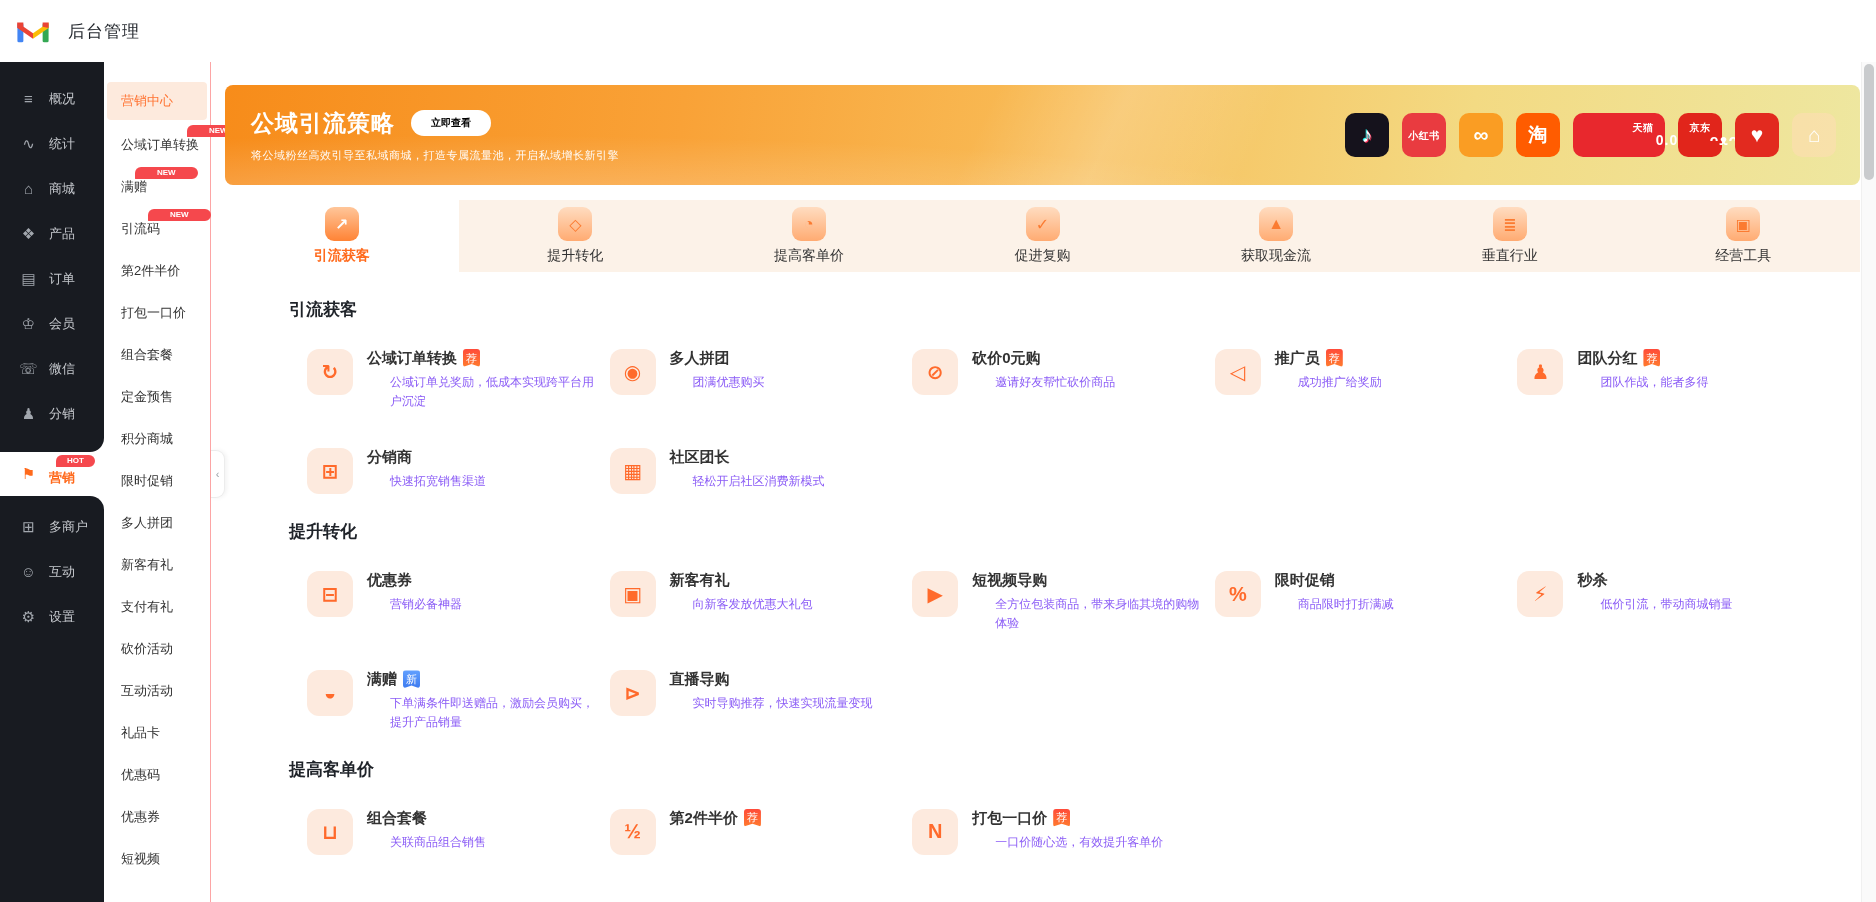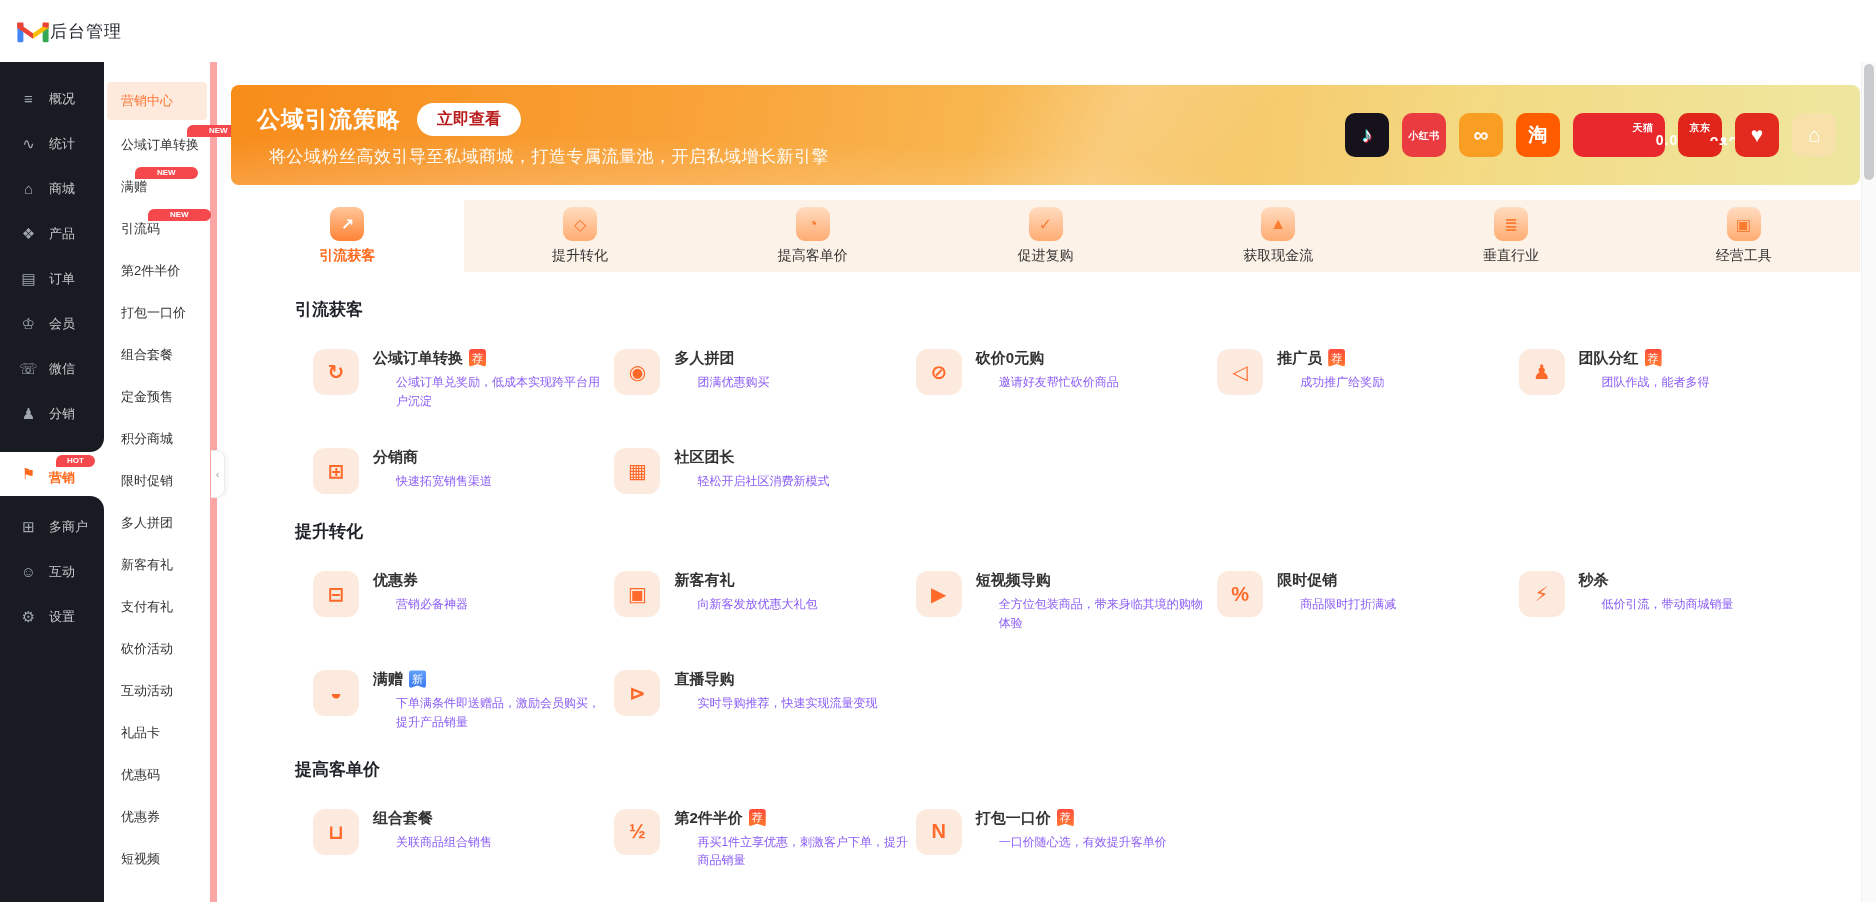--- a/index.html
+++ b/index.html
@@ -2,56 +2,56 @@
 <html><head>
 <meta charset="utf-8">
 <style>
   html,body{margin:0;padding:0;}
   body{
     width:1876px;height:902px;overflow:hidden;background:#fff;
     font-family:"Liberation Sans","DejaVu Sans",sans-serif;
     -webkit-font-smoothing:antialiased;
   }
   
-  .topbar{height:62px;display:flex;align-items:center;padding-left:16px;background:#fff;text-align:center;}
+  .topbar{height:62px;display:flex;align-items:center;padding-left:16px;gap:18px;background:#fff;text-align:center;}
   .logo{width:34px;height:26px;flex:none;}
   .page-title{font-size:17px;color:#1f2329;letter-spacing:1px;}
   
   .app{display:flex;height:840px;position:relative;}
   
   .rail{width:104px;flex:none;background:#fff;display:flex;flex-direction:column;}
   .rail-block{background:#181b21;}
   .rail-block.top{border-radius:0 0 14px 0;padding:14px 0 16px;}
   .rail-block.bottom{border-radius:0 14px 0 0;flex:1;padding:8px 0;}
   .rail-item{height:45px;display:flex;align-items:center;gap:11px;padding-left:19px;color:#c5c8cd;font-size:13px;cursor:pointer;}
   .rail-item .ic{width:19px;font-size:15px;color:#a2a7ae;text-align:center;flex:none;}
   .rail-active{height:44px;background:#fff;display:flex;align-items:center;gap:11px;padding-left:19px;color:#ff6a1c;font-size:13px;position:relative;cursor:pointer;}
   .rail-active .ic{width:19px;font-size:15px;color:#ff6a1c;text-align:center;flex:none;}
   .rail-active .lbl{font-weight:bold;margin-top:8px;}
   .hot-badge{position:absolute;top:3px;left:56px;background:#f5484d;color:#fff;font-size:8px;font-weight:bold;padding:2px 11px;border-radius:7px 7px 7px 1px;line-height:1;}
   
-  .submenu{width:106px;flex:none;background:#fff;padding-top:20px;border-right:7px solid #fca5a5;position:relative;}
+  .submenu{width:106px;flex:none;background:#fff;padding-top:20px;border-right:1px solid #fca5a5;position:relative;}
   .submenu-item{position:relative;height:42px;display:flex;align-items:center;padding-left:14px;font-size:13px;color:#333;cursor:pointer;margin:0 3px;border-radius:4px;}
   .submenu-item.active{background:#fdeadd;color:#ff7433;height:38px;margin-bottom:4px;}
   .submenu-item .txt{position:relative;white-space:nowrap;}
   .new-badge{position:absolute;top:-11px;left:calc(100% - 12px);background:#f5484d;color:#fff;font-size:8px;font-weight:bold;padding:2px 22px;border-radius:7px 7px 7px 1px;line-height:1;}
   
   .collapse-handle{position:absolute;left:211px;top:388px;width:13px;height:46px;background:#fff;border:1px solid #ececec;border-left:none;border-radius:0 9px 9px 0;box-shadow:2px 0 4px rgba(0,0,0,.05);display:flex;align-items:center;justify-content:center;color:#9aa0a6;font-size:11px;cursor:pointer;z-index:5;}
   
   .main{flex:1;padding:23px 16px 0 14px;overflow:hidden;}
   .banner{height:100px;border-radius:8px;position:relative;overflow:hidden;display:flex;align-items:center;padding:0 26px;color:#fff;
     background:linear-gradient(97deg,#f78c1a 0%,#f9a237 28%,#f8bd58 52%,#f3da83 76%,#eee7a0 100%);}
   .banner::before{content:'';position:absolute;inset:0;
     background:radial-gradient(130% 190% at 15% 130%,rgba(255,255,255,.30) 0%,rgba(255,255,255,0) 42%),
                linear-gradient(115deg,rgba(255,255,255,0) 46%,rgba(255,255,255,.20) 54%,rgba(255,255,255,0) 63%);}
   .banner-left{position:relative;z-index:1;}
   .banner-title-row{display:flex;align-items:center;gap:16px;}
   .banner-title{font-size:23px;font-weight:bold;letter-spacing:1px;}
-  .cta-button{background:#fff;color:#b91c1c;font-size:16px;padding:6px 20px;border-radius:17px;border:none;cursor:pointer;font-weight:bold;font-family:Liberation Serif, serif;}
-  .banner-subtitle{font-size:17px;margin-top:9px;color:rgba(255,255,255,.96);letter-spacing:.5px;margin-left:12px;}
+  .cta-button{background:#fff;color:#000000;font-size:10px;padding:6px 20px;border-radius:17px;border:none;cursor:pointer;font-weight:bold;font-family:Liberation Serif, serif;}
+  .banner-subtitle{font-size:11px;margin-top:9px;color:rgba(255,255,255,.96);letter-spacing:.5px;}
   .platforms{position:absolute;right:24px;top:50%;transform:translateY(-50%);display:flex;gap:13px;z-index:1;}
   .p-icon{width:44px;height:44px;border-radius:10px;display:flex;flex-direction:column;align-items:center;justify-content:center;color:#fff;font-weight:bold;line-height:1.1;}
   .p-icon .p-glyph{font-size:21px;}
   .p-icon .p-text{font-size:10px;letter-spacing:.5px;}
   .p-icon .p-text.big{font-size:19px;}
   .p-icon .p-sub{font-size:14px;letter-spacing:1px;margin-left:48px;}
   .p-icon.douyin .p-glyph{text-shadow:-1px -1px 0 #25f4ee,1px 1px 0 #fe2c55;}
   
   .tabs{margin-top:15px;height:72px;background:#fcf2e8;display:flex;}
   .tab{flex:1;display:flex;flex-direction:column;align-items:center;justify-content:center;gap:6px;font-size:14px;color:#333;cursor:pointer;}
@@ -458,21 +458,20 @@
       <div class="card-desc">关联商品组合销售</div>
     </div>
   </div>
             <div class="card">
     <span class="card-icon">½</span>
     <div class="card-body">
       <div class="card-title-row">
         <span class="card-title">第2件半价</span>
         <span class="card-badge rec">荐</span>
       </div>
-      <div class="card-desc">再买1件立享优惠，刺激客户下单，提升商品销量</div>
     </div>
   </div>
             <div class="card">
     <span class="card-icon">N</span>
     <div class="card-body">
       <div class="card-title-row">
         <span class="card-title">打包一口价</span>
         <span class="card-badge rec">荐</span>
       </div>
       <div class="card-desc">一口价随心选，有效提升客单价</div>

